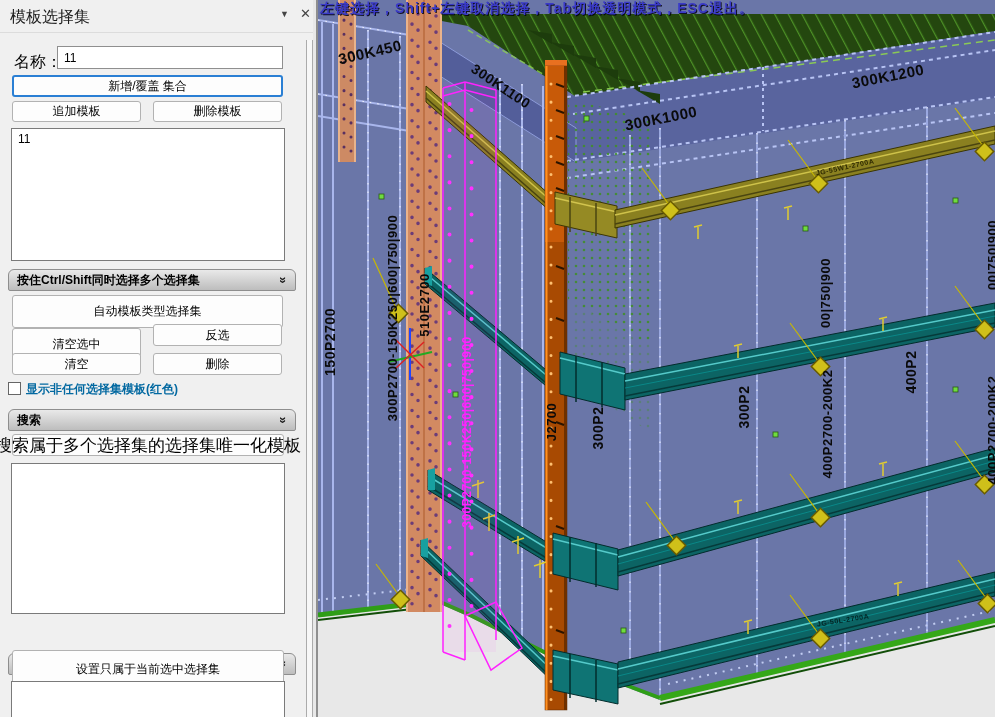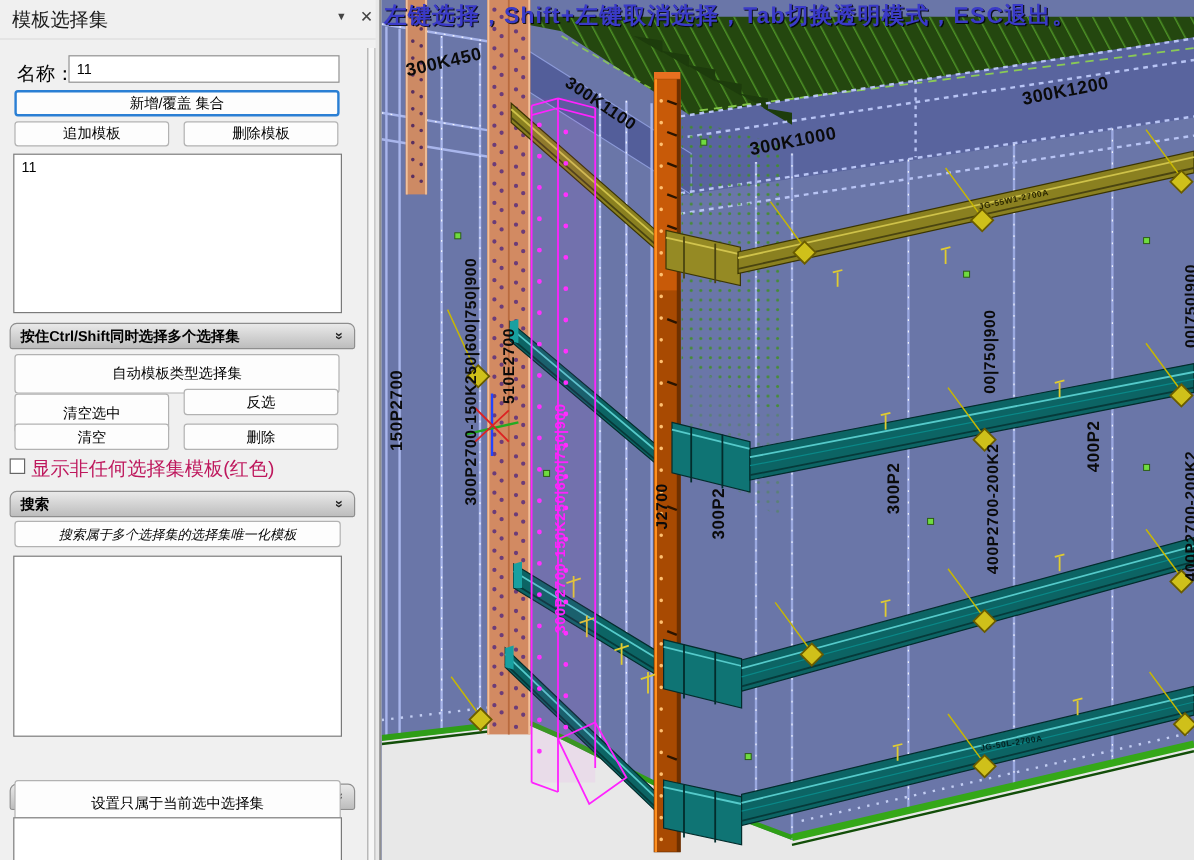--- a/index.html
+++ b/index.html
@@ -22,30 +22,30 @@
   .lst{position:absolute;left:11px;width:274px;background:#fff;border:1px solid #7a7a7a;
        font-size:12px;box-sizing:border-box;padding:3px 6px;color:#000;}
   .sec{position:absolute;left:8px;width:288px;height:22px;
        background:linear-gradient(#e9e9e9,#bdbdbd);border:1px solid #8e8e8e;
        border-radius:6px 6px 2px 2px;display:flex;align-items:center;padding:0 8px;
        box-sizing:border-box;font-size:12px;font-weight:bold;color:#000;}
   .chev{margin-left:auto;display:inline-block;transform:rotate(90deg);
         font-weight:bold;font-size:12px;color:#222;}
   .chkbox{position:absolute;left:8px;top:382px;width:13px;height:13px;background:#fff;
           border:1px solid #666;box-sizing:border-box;}
-  .chklab{position:absolute;left:26px;top:381px;font-size:16px;color:#be185d;}
+  .chklab{position:absolute;left:26px;top:381px;font-size:12px;color:#0369a1;font-weight:bold;}
   .rail{position:absolute;left:306px;top:40px;width:7px;height:677px;background:#f7f7f7;
         border-left:1px solid #ababab;border-right:1px solid #ababab;box-sizing:border-box;}
   
   .scene{position:absolute;left:318px;top:0;width:677px;height:717px;background:#6a76a8;overflow:hidden;}
   .scene svg{position:absolute;left:0;top:0;}
   #labels{position:absolute;left:0;top:0;width:677px;height:717px;pointer-events:none;}
   .vlabel{position:absolute;font-weight:bold;color:#0a0a0a;white-space:nowrap;letter-spacing:.5px;
           font-family:"Liberation Sans","DejaVu Sans",sans-serif;}
-  .hint{position:absolute;left:2px;top:0px;font-size:19px;font-weight:bold;color:#3a3ac8;
+  .hint{position:absolute;left:2px;top:0px;font-size:14px;font-weight:bold;color:#3a3ac8;
         white-space:nowrap;letter-spacing:1px;text-shadow:1px 1px 0 rgba(0,0,10,.85);text-align:center;}
   .edge{position:absolute;left:313px;top:0;width:5px;height:717px;background:#e8e8e8;border-right:2px solid #8f8f8f;box-sizing:border-box;}
 </style>
 </head>
 <body>
 
 <div class="root">
 
   <div class="panel">
     <div class="ptitle">模板选择集</div>
@@ -74,21 +74,21 @@
     <div class="btn" style="left:12px;top:353px;width:129px;height:22px;">清空</div>
     <div class="btn" style="left:153px;top:353px;width:129px;height:22px;">删除</div>
 
     <div class="chkbox"></div>
     <div class="chklab">显示非任何选择集模板(红色)</div>
 
     <div class="sec" style="top:409px;">
       <span>搜索</span>
       <span class="chev">»</span>
     </div>
-    <div class="btn" style="left:12px;top:434px;width:272px;height:22px;font-size:11px;font-style:italic;">搜索属于多个选择集的选择集唯一化模板</div>
+    <div class="btn" style="left:12px;top:434px;width:272px;height:22px;font-size:17px;">搜索属于多个选择集的选择集唯一化模板</div>
     <div class="lst" style="top:463px;height:151px;"></div>
 
     <div class="sec" style="top:653px;">
       <span>所属选择集</span>
       <span class="chev">»</span>
     </div>
     <div class="btn" style="left:12px;top:650px;width:272px;height:38px;">设置只属于当前选中选择集</div>
     <div class="lst" style="top:681px;height:50px;"></div>
 
     <div class="rail"></div>

